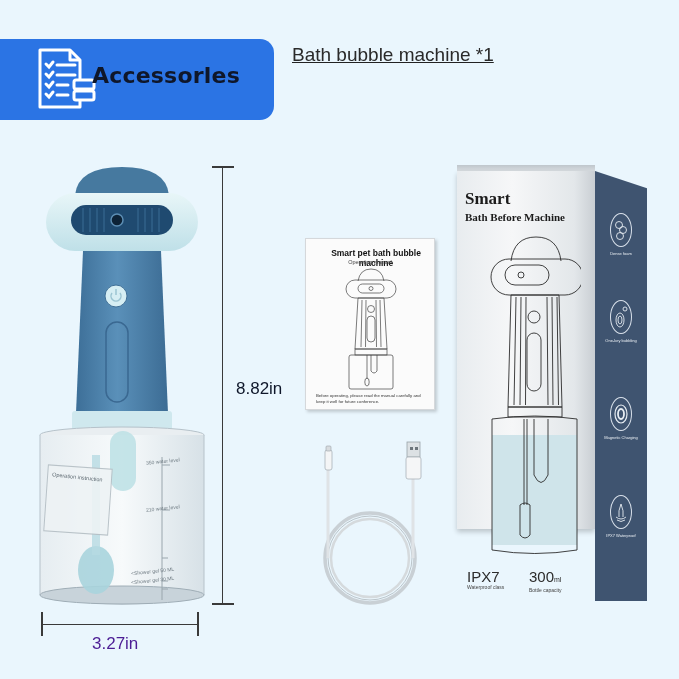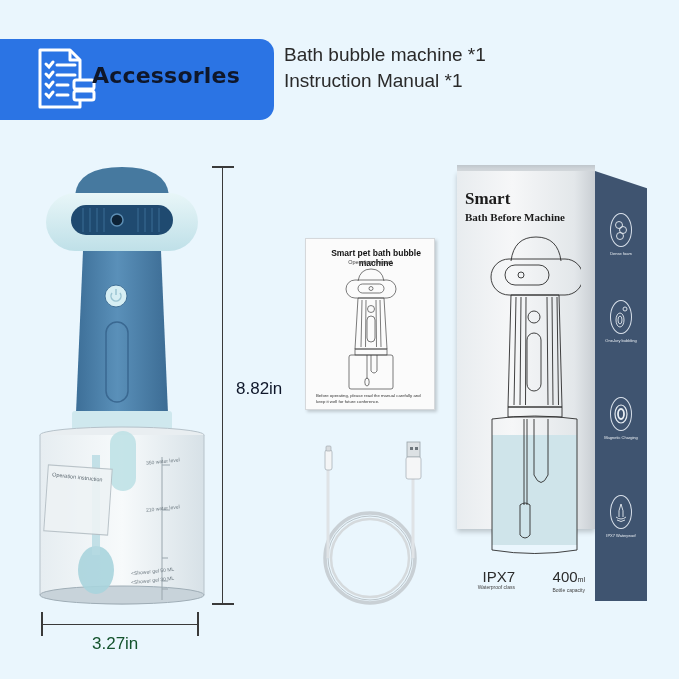--- a/index.html
+++ b/index.html
@@ -20,33 +20,33 @@
     display: flex; align-items: center;
   }
   .banner-icon { position: absolute; left: 36px; top: 8px; width: 62px; height: 66px; }
   .banner-title {
     position: absolute; left: 92px; top: 24px;
     color: #0f172a; font-weight: bold; font-size: 22px; letter-spacing: 0.2px;
     font-family: "DejaVu Sans", sans-serif;
   }
 
   
-  .acc-list { position: absolute; left: 284px; top: 42px; }
+  .acc-list { position: absolute; left: 292px; top: 42px; text-decoration: underline; }
   .acc-item { font-size: 19px; color: #2a2a2a; line-height: 26px; white-space: nowrap; }
 
   
   .product { position: absolute; left: 38px; top: 165px; width: 170px; height: 450px; }
 
   
   .dim-v { position: absolute; left: 222px; top: 167px; width: 1px; height: 436px; background: #3a3a3a; }
   .dim-v-cap { position: absolute; left: 212px; width: 22px; height: 2px; background: #3a3a3a; }
   .dim-v-label { position: absolute; left: 236px; top: 379px; font-size: 17px; color: #0f172a; }
   .dim-h { position: absolute; left: 41px; top: 624px; width: 157px; height: 1px; background: #3a3a3a; }
   .dim-h-cap { position: absolute; top: 612px; width: 2px; height: 24px; background: #3a3a3a; }
-  .dim-h-label { position: absolute; left: 92px; top: 634px; font-size: 17px; color: #14532d; }
+  .dim-h-label { position: absolute; left: 92px; top: 634px; font-size: 17px; color: #4c1d95; }
 
   
   .manual {
     position: absolute; left: 305px; top: 238px; width: 130px; height: 172px;
     background: #fbfbfb; border: 1px solid #d5d8db;
     box-shadow: 2px 2px 3px rgba(0,0,0,0.18);
   }
   .manual-title {
     position: absolute; left: 0; top: 9px; width: 100%; text-align: center;
     font-family: Liberation Sans, sans-serif; font-weight: bold; font-size: 8.5px; color: #111; padding-left: 12px;
@@ -82,21 +82,21 @@
   }
   .box-title {
     position: absolute; left: 8px; top: 18px;
     font-family: "Liberation Serif", serif; font-weight: bold; font-size: 17px; color: #1b1b1b;
   }
   .box-subtitle {
     position: absolute; left: 8px; top: 40px;
     font-family: "Liberation Serif", serif; font-weight: bold; font-size: 11px; color: #1b1b1b;
   }
   .box-art { position: absolute; left: 12px; top: 64px; width: 112px; height: 332px; }
-  .spec { position: absolute; top: 398px; text-align: right; }
+  .spec { position: absolute; top: 398px; text-align: left; }
   .spec-big { font-size: 15px; color: #2c2c2c; line-height: 15px; }
   .spec-unit { font-size: 7px; }
   .spec-small { font-size: 5px; color: #444; }
   .side-feature { position: absolute; left: 140px; width: 52px; text-align: center; }
   .side-feature .ring {
     width: 22px; height: 34px; margin: 0 auto; border: 1px solid #d8e0ea; border-radius: 50%;
     display: flex; align-items: center; justify-content: center;
   }
   .side-feature .lbl { font-size: 4px; color: #e9eef3; margin-top: 4px; white-space: nowrap; }
 </style>
@@ -120,21 +120,20 @@
           <line x1="21" y1="48" x2="32" y2="48"></line>
       </g>
       <rect x="38" y="33" width="20" height="9" rx="2" fill="#2b74e4" stroke="#fff" stroke-width="3"></rect>
       <rect x="38" y="44" width="20" height="9" rx="2" fill="#2b74e4" stroke="#fff" stroke-width="3"></rect>
     </svg>
     <div class="banner-title">Accessorles</div>
   </div>
 
   <div class="acc-list">
     <div class="acc-item">Bath bubble machine *1</div>
-    <div class="acc-item">Instruction Manual *1</div>
   </div>
 
   <svg class="product" viewBox="0 0 170 450">
     <defs>
       <linearGradient id="bodyG" x1="0" x2="1">
         <stop offset="0" stop-color="#3d6f98"></stop>
           <stop offset="0.45" stop-color="#5a90b9"></stop>
           <stop offset="1" stop-color="#3c6c94"></stop>
       </linearGradient>
       <linearGradient id="capG" x1="0" x2="0" y1="0" y2="1">
@@ -277,21 +276,21 @@
             <line x1="58" y1="184" x2="58" y2="270"></line>
           <path d="M51 270 Q56 266 61 270 V300 Q56 306 51 300 Z"></path>
           <path d="M65 184 V240 Q72 255 79 240 V184"></path>
         </g>
       </svg>
       <div class="spec" style="left:10px;width:48px;">
         <div class="spec-big">IPX7</div>
         <div class="spec-small">Waterproof class</div>
       </div>
       <div class="spec" style="left:72px;width:56px;">
-        <div class="spec-big"><span>400</span><span class="spec-unit">ml</span></div>
+        <div class="spec-big"><span>300</span><span class="spec-unit">ml</span></div>
         <div class="spec-small">Bottle capacity</div>
       </div>
     </div>
     <div class="box-side"></div>
 
     <div class="side-feature" style="top:48px;">
       <div class="ring">
         <svg width="14" height="22" viewBox="0 0 14 22">
             <g fill="none" stroke="#e6ecf2" stroke-width="0.9">
               <circle cx="5" cy="6" r="3.5"></circle>

